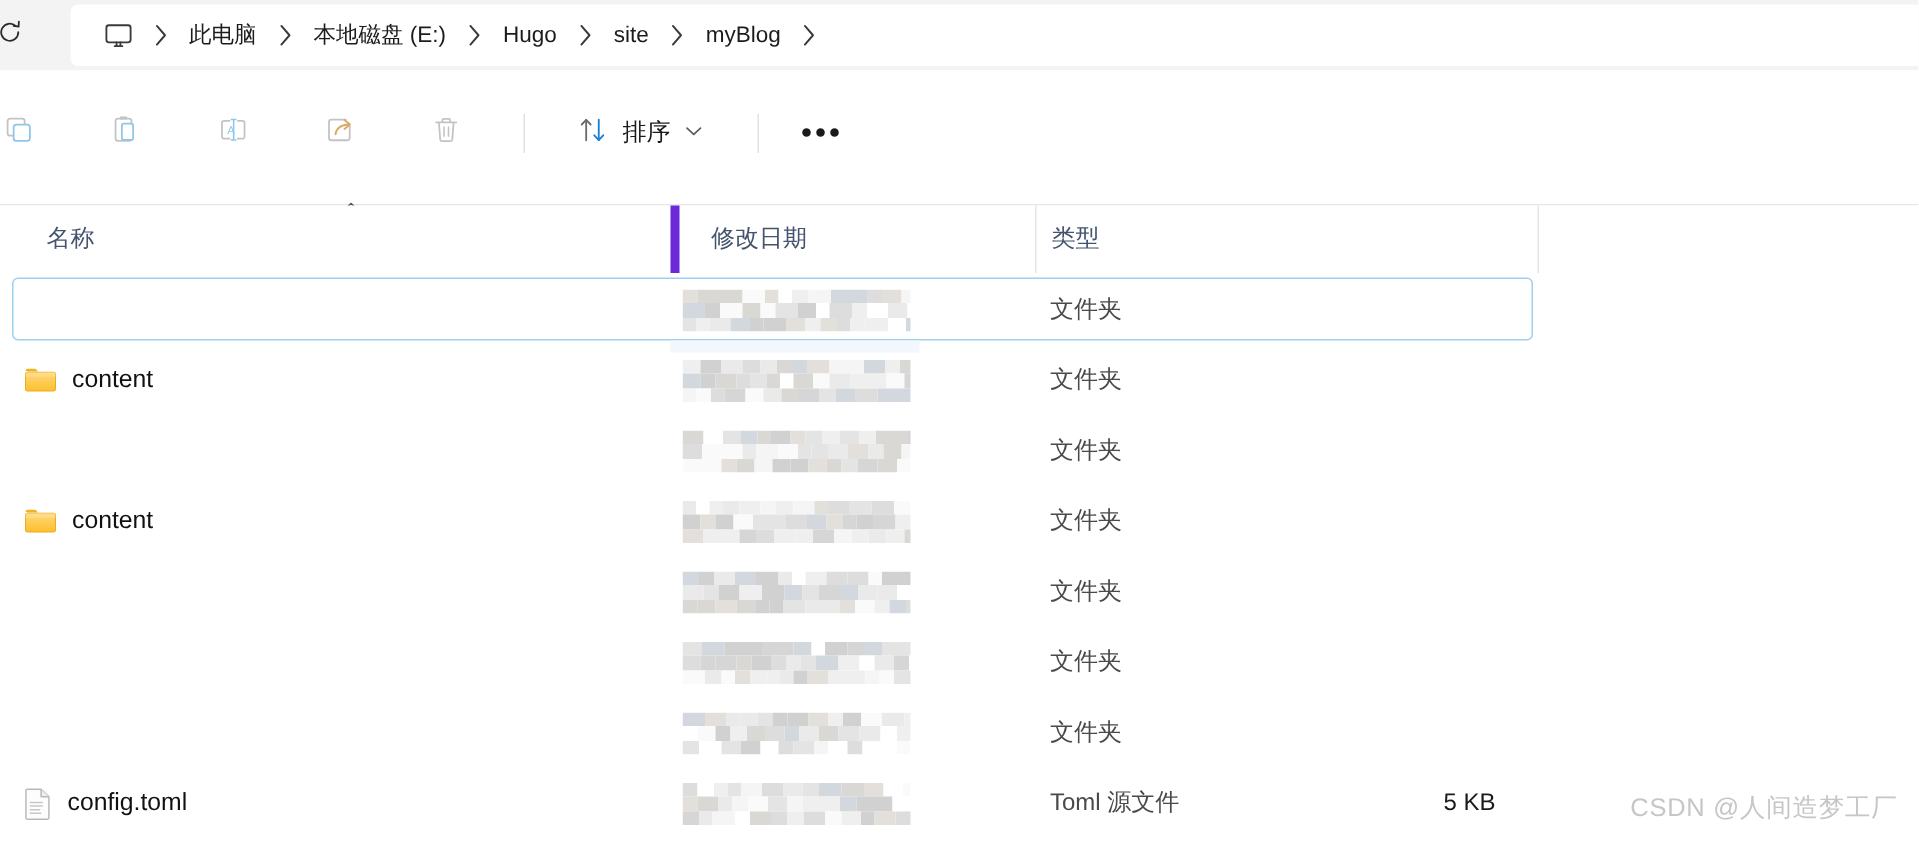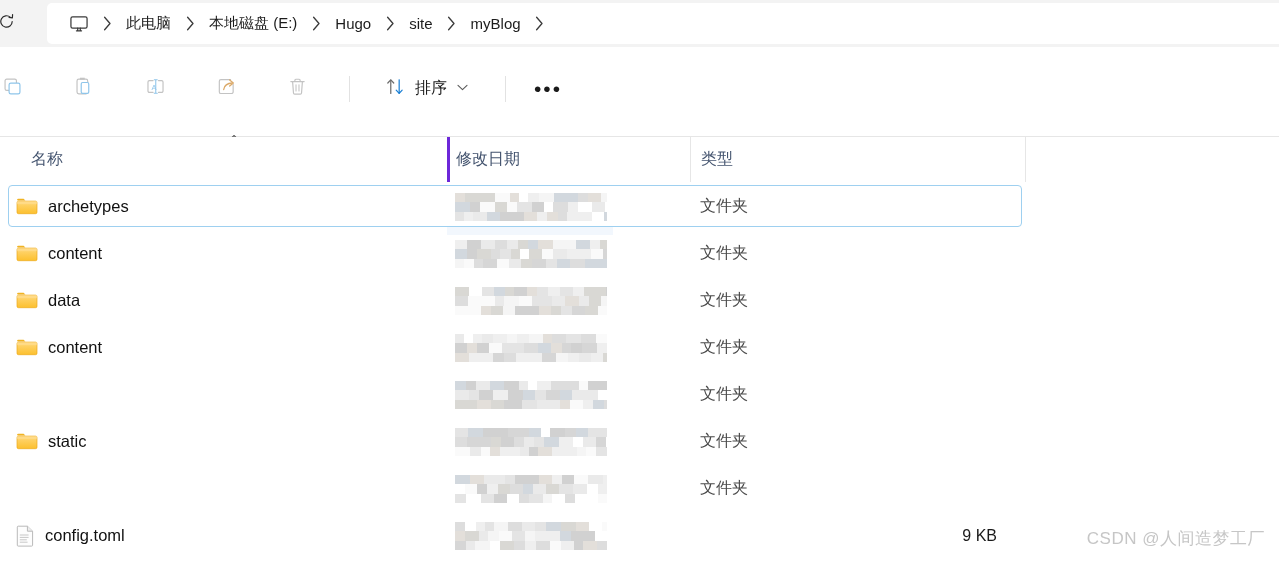--- a/index.html
+++ b/index.html
@@ -123,21 +123,21 @@
     position: absolute;
     top: 0;
     height: 45px;
     display: flex;
     align-items: center;
     box-sizing: border-box;
     font-size: 16px;
     color: #44546f;
   }
   .col-name  { left: 0;    width: 447px; padding-left: 31px; }
-  .col-date  { left: 447px; width: 243px; padding-left: 6px; border-left: 3px solid #6d28d9; }
+  .col-date  { left: 447px; width: 243px; padding-left: 21px; border-left: 6px solid #6d28d9; }
   .col-type  { left: 690px; width: 200px; padding-left: 10px; border-left: 1px solid #e6e6e6; }
   .col-size  { left: 890px; width: 135px; padding-left: 10px; border-left: 1px solid #e6e6e6; }
   .col-after { left: 1025px; width: 254px; border-left: 1px solid #e6e6e6; }
   .sort-caret {
     position: absolute;
     left: 229px; top: 134px;
     font-size: 12px;
     color: #555;
     line-height: 1;
     font-family: "DejaVu Sans", sans-serif;
@@ -386,36 +386,20 @@
   </div>
   <div class="col col-type">
     <span>类型</span>
   </div>
   <div class="col col-after"></div>
 </div>
 
 <div class="filelist" id="filelist">
     <div class="row selected" style="top: 0px;">
       <div class="row-hit"></div>
-      <div class="cell cell-name">
-        <span class="icon-wrap">
-          <svg width="22" height="19" viewBox="0 0 22 19">
-            <defs>
-              <linearGradient id="fg" x1="0" y1="0" x2="0" y2="1">
-                <stop offset="0" stop-color="#ffd87a"></stop>
-                <stop offset="1" stop-color="#fcc02e"></stop>
-              </linearGradient>
-            </defs>
-            <path d="M1 3.2 a1.4 1.4 0 0 1 1.4 -1.4 H7.6 l1.8 1.8 H2.4 z" fill="#f0b323"></path>
-            <rect x="1" y="4.1" width="20" height="12.6" rx="1.5" fill="url(#fg)" stroke="#edab1d" stroke-width=".7"></rect>
-            <rect x="1" y="4.1" width="20" height="3.1" fill="#ffe09a" opacity=".55"></rect>
-          </svg>
-        </span>
-        <span class="fname">archetypes</span>
-      </div>
       <div class="cell cell-date">
         <div class="blurdate">
           <i style="left:0px;top:0px;width:10px;height:9px;background:#e2ded9"></i>
           <i style="left:10px;top:0px;width:15px;height:9px;background:#d8d6d2"></i>
           <i style="left:25px;top:0px;width:15px;height:9px;background:#d8d6d2"></i>
           <i style="left:40px;top:0px;width:15px;height:9px;background:#fafafa"></i>
           <i style="left:55px;top:0px;width:9px;height:9px;background:#e2ded9"></i>
           <i style="left:64px;top:0px;width:9px;height:9px;background:#ffffff"></i>
           <i style="left:73px;top:0px;width:11px;height:9px;background:#efefef"></i>
           <i style="left:84px;top:0px;width:15px;height:9px;background:#f5f5f5"></i>
@@ -521,36 +505,20 @@
           <i style="left:145px;top:19px;width:14px;height:9px;background:#d0d6dd"></i>
         </div>
       </div>
       <div class="cell cell-type">
         <span class="ftype">文件夹</span>
       </div>
       <div class="cell cell-size"></div>
     </div>
     <div class="row" style="top: 94px;">
       <div class="row-hit"></div>
-      <div class="cell cell-name">
-        <span class="icon-wrap">
-          <svg width="22" height="19" viewBox="0 0 22 19">
-            <defs>
-              <linearGradient id="fg" x1="0" y1="0" x2="0" y2="1">
-                <stop offset="0" stop-color="#ffd87a"></stop>
-                <stop offset="1" stop-color="#fcc02e"></stop>
-              </linearGradient>
-            </defs>
-            <path d="M1 3.2 a1.4 1.4 0 0 1 1.4 -1.4 H7.6 l1.8 1.8 H2.4 z" fill="#f0b323"></path>
-            <rect x="1" y="4.1" width="20" height="12.6" rx="1.5" fill="url(#fg)" stroke="#edab1d" stroke-width=".7"></rect>
-            <rect x="1" y="4.1" width="20" height="3.1" fill="#ffe09a" opacity=".55"></rect>
-          </svg>
-        </span>
-        <span class="fname">data</span>
-      </div>
       <div class="cell cell-date">
         <div class="blurdate">
           <i style="left:0px;top:0px;width:14px;height:9px;background:#d8d6d2"></i>
           <i style="left:14px;top:0px;width:13px;height:9px;background:#ffffff"></i>
           <i style="left:27px;top:0px;width:12px;height:9px;background:#e3e3e3"></i>
           <i style="left:39px;top:0px;width:11px;height:9px;background:#d0d6dd"></i>
           <i style="left:50px;top:0px;width:9px;height:9px;background:#d8d6d2"></i>
           <i style="left:59px;top:0px;width:13px;height:9px;background:#cfcfcf"></i>
           <i style="left:72px;top:0px;width:10px;height:9px;background:#e2ded9"></i>
           <i style="left:82px;top:0px;width:11px;height:9px;background:#e3e3e3"></i>
@@ -704,36 +672,20 @@
           <i style="left:149px;top:19px;width:13px;height:9px;background:#dcdcdc"></i>
         </div>
       </div>
       <div class="cell cell-type">
         <span class="ftype">文件夹</span>
       </div>
       <div class="cell cell-size"></div>
     </div>
     <div class="row" style="top: 235px;">
       <div class="row-hit"></div>
-      <div class="cell cell-name">
-        <span class="icon-wrap">
-          <svg width="22" height="19" viewBox="0 0 22 19">
-            <defs>
-              <linearGradient id="fg" x1="0" y1="0" x2="0" y2="1">
-                <stop offset="0" stop-color="#ffd87a"></stop>
-                <stop offset="1" stop-color="#fcc02e"></stop>
-              </linearGradient>
-            </defs>
-            <path d="M1 3.2 a1.4 1.4 0 0 1 1.4 -1.4 H7.6 l1.8 1.8 H2.4 z" fill="#f0b323"></path>
-            <rect x="1" y="4.1" width="20" height="12.6" rx="1.5" fill="url(#fg)" stroke="#edab1d" stroke-width=".7"></rect>
-            <rect x="1" y="4.1" width="20" height="3.1" fill="#ffe09a" opacity=".55"></rect>
-          </svg>
-        </span>
-        <span class="fname">static</span>
-      </div>
       <div class="cell cell-date">
         <div class="blurdate">
           <i style="left:0px;top:0px;width:13px;height:9px;background:#e3e3e3"></i>
           <i style="left:13px;top:0px;width:15px;height:9px;background:#d0d6dd"></i>
           <i style="left:28px;top:0px;width:13px;height:9px;background:#cfcfcf"></i>
           <i style="left:41px;top:0px;width:12px;height:9px;background:#cfcfcf"></i>
           <i style="left:53px;top:0px;width:10px;height:9px;background:#d4d4d4"></i>
           <i style="left:63px;top:0px;width:11px;height:9px;background:#d4d4d4"></i>
           <i style="left:74px;top:0px;width:12px;height:9px;background:#d0d6dd"></i>
           <i style="left:86px;top:0px;width:9px;height:9px;background:#ffffff"></i>
@@ -875,19 +827,22 @@
           <i style="left:59px;top:19px;width:11px;height:9px;background:#dcdcdc"></i>
           <i style="left:70px;top:19px;width:11px;height:9px;background:#efefef"></i>
           <i style="left:81px;top:19px;width:14px;height:9px;background:#dcdcdc"></i>
           <i style="left:95px;top:19px;width:11px;height:9px;background:#fafafa"></i>
           <i style="left:106px;top:19px;width:13px;height:9px;background:#efefef"></i>
           <i style="left:119px;top:19px;width:9px;height:9px;background:#cfcfcf"></i>
           <i style="left:128px;top:19px;width:14px;height:9px;background:#e2ded9"></i>
           <i style="left:142px;top:19px;width:12px;height:9px;background:#dcdcdc"></i>
         </div>
       </div>
+      <div class="cell cell-type">
+        <span class="ftype">Toml 源文件</span>
+      </div>
       <div class="cell cell-size">
-        <span class="fsize">9 KB</span>
+        <span class="fsize">5 KB</span>
       </div>
     </div>
   </div>
 
 <div class="watermark">CSDN @人间造梦工厂</div>
 
 </body></html>

